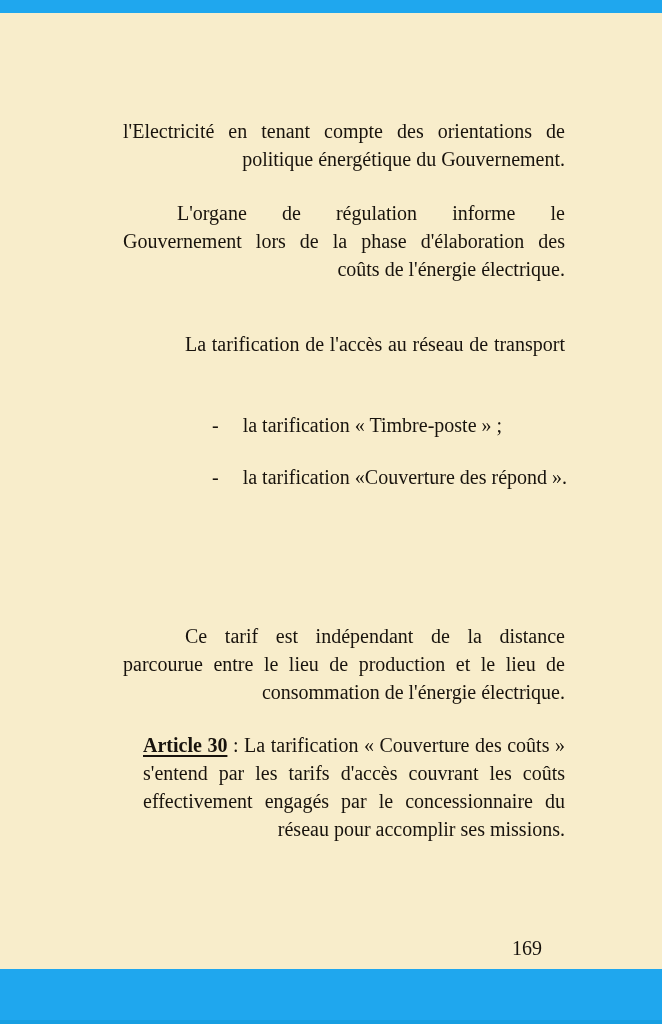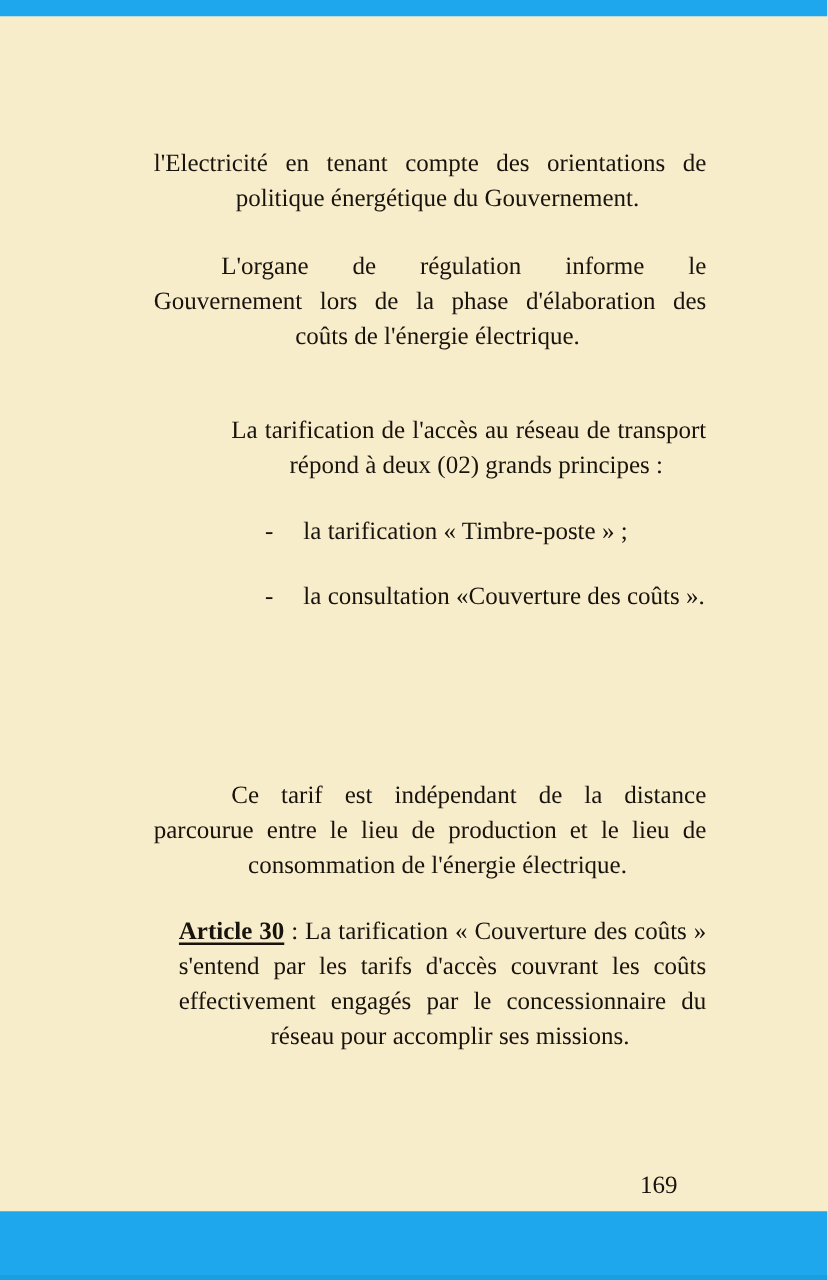--- a/index.html
+++ b/index.html
@@ -43,21 +43,21 @@
   }
   .jline::after {
     content: "";
     display: inline-block;
     width: 100%;
     height: 0;
   }
   .lline {
     height: 28px;
     overflow: hidden;
-    text-align: center;
+    text-align: right;
     white-space: nowrap;
     margin-left: 12px;
   }
 
   .ind54 { text-indent: 54px; }
   .ind62 { text-indent: 62px; }
   .ind5  { text-indent: 5px; }
 
   .p1   { left: 123px; top: 117px; width: 442px; }
   .p2   { left: 123px; top: 199px; width: 442px; }
@@ -98,29 +98,28 @@
   </div>
 
   <div class="block p2">
     <div class="jline ind54">L'organe de régulation informe le</div>
     <div class="jline">Gouvernement lors de la phase d'élaboration des</div>
     <div class="lline">coûts de l'énergie électrique.</div>
   </div>
 
   <div class="block p3">
     <div class="jline">La tarification de l'accès au réseau de transport</div>
-    <div class="lline">répond à deux (02) grands principes :</div>
   </div>
 
   <div class="block b1 bullet">
     <span class="dash">-</span><span>la tarification « Timbre-poste » ;</span>
   </div>
 
   <div class="block b2 bullet">
-    <span class="dash">-</span><span>la consultation «Couverture des coûts ».</span>
+    <span class="dash">-</span><span>la tarification «Couverture des répond ».</span>
   </div>
 
 
   <div class="block pce">
     <div class="jline ind62">Ce tarif est indépendant de la distance</div>
     <div class="jline">parcourue entre le lieu de production et le lieu de</div>
     <div class="lline">consommation de l'énergie électrique.</div>
   </div>
 
   <div class="block a30">

